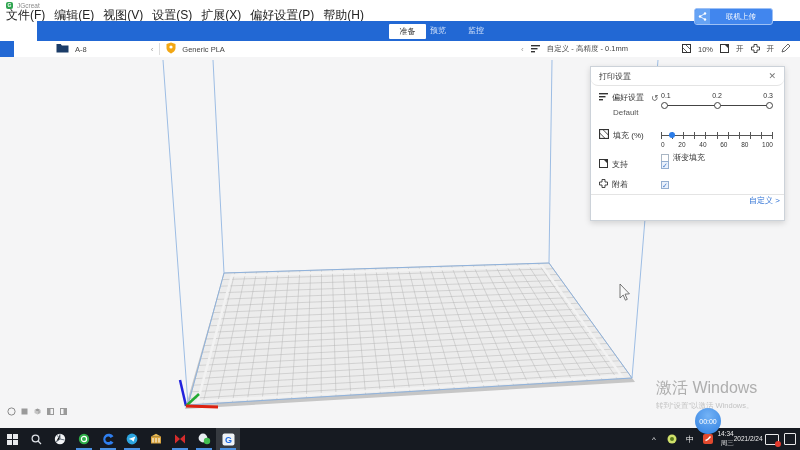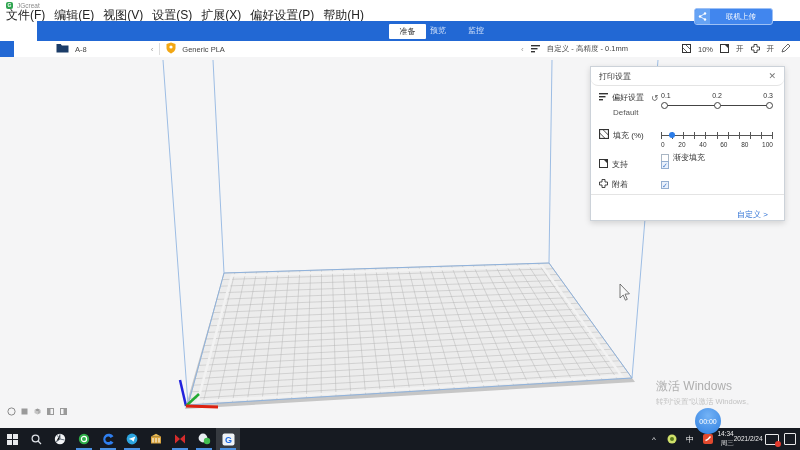--- a/index.html
+++ b/index.html
@@ -32,21 +32,21 @@
   #toolbar .blue-corner{position:absolute;left:0;top:0;width:14px;height:16px;background:#2268d4;}
   .tb-left{position:absolute;left:20px;top:0;height:16px;display:flex;align-items:center;gap:6px;padding-left:36px;}
   .tb-right{position:absolute;right:10px;top:0;height:16px;display:flex;align-items:center;gap:7px;}
   .chev{color:#999;font-size:8px;}
   .vsep{width:1px;height:12px;background:#ddd;}
   .tb-gap{width:40px;}
   
   #viewport{position:absolute;left:0;top:57px;width:800px;height:371px;background:#f5f5f6;}
   #scene{position:absolute;left:0;top:0;}
   #watermark{position:absolute;left:656px;top:321px;pointer-events:none;}
-  #watermark .wm1{font-size:12px;color:#aeaeae;}
+  #watermark .wm1{font-size:16px;color:#aeaeae;}
   #watermark .wm2{font-size:7.5px;color:#c2c2c2;margin-top:2px;}
   #view-icons{position:absolute;left:7px;top:350px;display:flex;gap:4px;align-items:center;}
   #view-icons svg{display:block;}
   
   #panel{position:absolute;left:590px;top:66px;width:193px;height:153px;background:#fff;
          border:1px solid #ccd2d9;box-shadow:0 2px 6px rgba(0,0,0,.15);z-index:5;font-size:8px;color:#333;}
   #panel-header{position:absolute;left:0;top:0;right:0;height:18px;border-bottom:1px solid #e4e4e4;
                 display:flex;align-items:center;padding:0 8px;justify-content:space-between;border-radius:7px;}
   .prow-label{display:flex;align-items:center;gap:4px;}
   #row-profile{position:absolute;left:8px;top:25px;right:10px;}
@@ -65,21 +65,21 @@
   .iticks{display:flex;justify-content:space-between;font-size:6.5px;color:#333;margin-top:2px;}
   .cbrow{display:flex;align-items:center;gap:4px;margin-top:4px;}
   .cb{width:8px;height:8px;border:1px solid #a9b6c4;background:#fff;box-sizing:border-box;
       font-size:7px;line-height:7px;text-align:center;color:transparent;}
   .cb.checked{background:#eaf1fb;border-color:#94aed0;color:#4a80d0;}
   .cb.checked::after{content:"✓";}
   #row-support{position:absolute;left:8px;top:92px;right:10px;display:flex;align-items:center;}
   #row-adhesion{position:absolute;left:8px;top:112px;right:10px;display:flex;align-items:center;}
   .cb-col{position:absolute;left:62px;}
   #panel-footer{position:absolute;left:0;right:0;bottom:0;height:25px;border-top:1px solid #e4e4e4;
-                display:flex;align-items:flex-end;justify-content:flex-end;padding-right:16px;}
+                display:flex;align-items:flex-start;justify-content:flex-end;padding-right:4px;}
   #custom-btn{color:#2b6fd4;font-size:8px;cursor:pointer;}
   #panel-close{color:#777;font-size:9px;cursor:pointer;}
   .mini-icon{display:inline-block;}
   
   #timer{position:absolute;left:695px;top:408px;width:26px;height:26px;border-radius:50%;
          background:radial-gradient(circle at 50% 30%,#74b3f6,#2f7fe0);z-index:30;
          color:#fff;font-size:7px;display:flex;align-items:center;justify-content:center;}
   
   #taskbar{position:absolute;left:0;bottom:0;width:100%;height:22px;background:#161a21;z-index:10;
            display:flex;align-items:stretch;}

